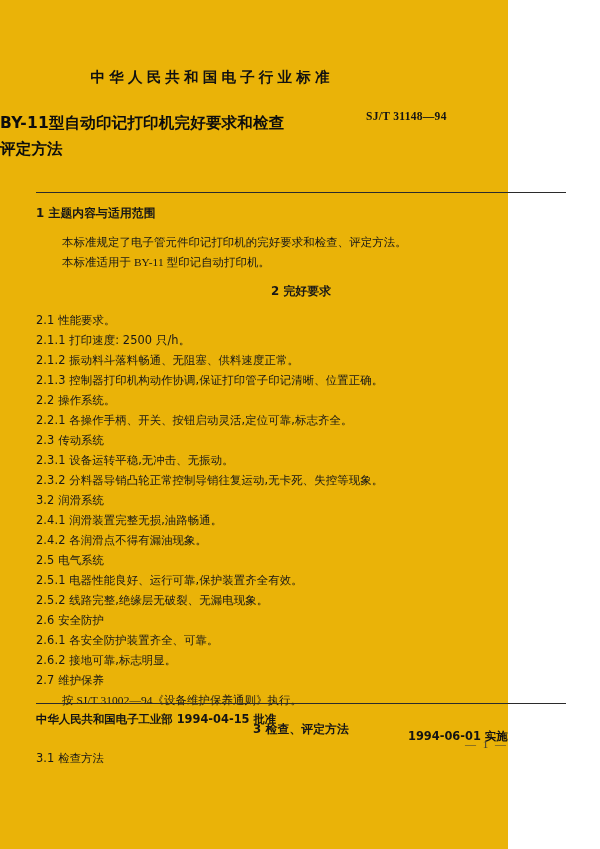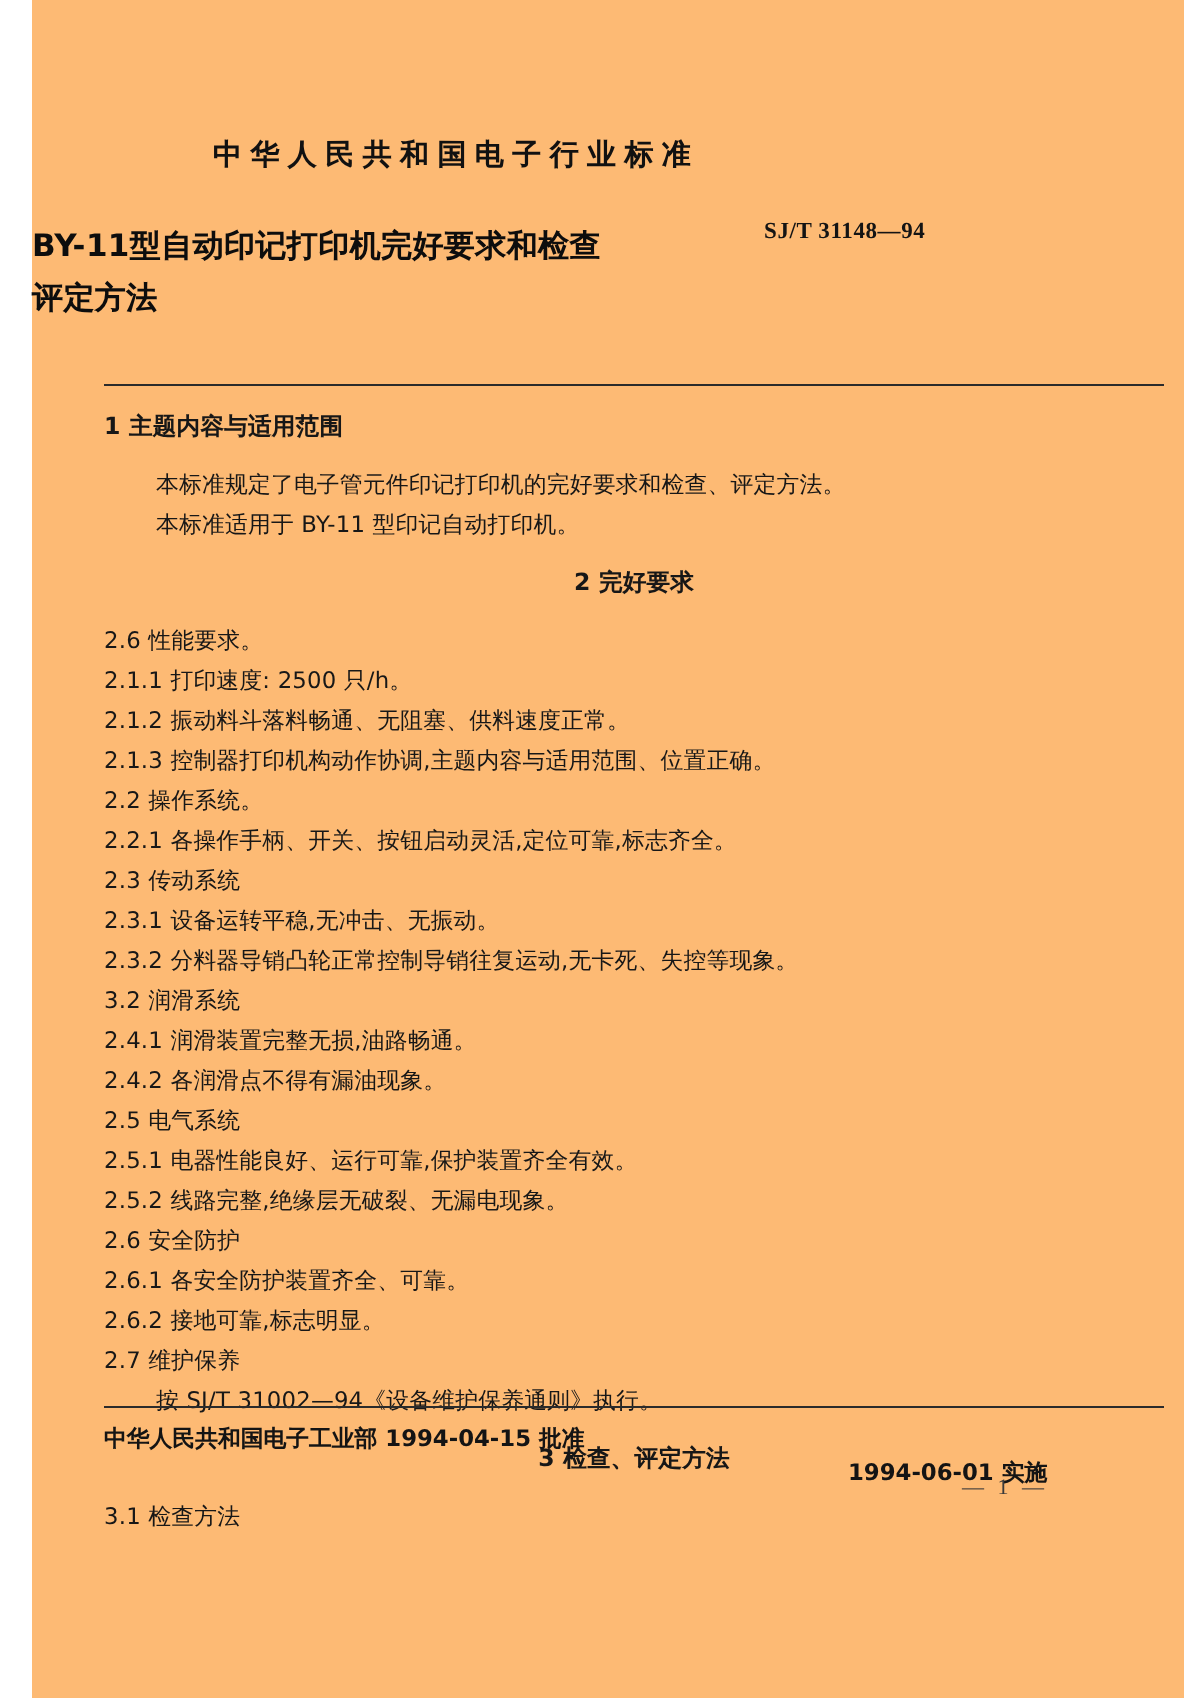--- a/index.html
+++ b/index.html
@@ -12,24 +12,23 @@
     height: 849px;
     position: relative;
     font-family: "Liberation Serif", "DejaVu Serif", serif;
     color: #1a1a1a;
     overflow: hidden;
   }
 
   .page {
     position: absolute;
     left: 0; top: 0;
-    width: 576px;
+    width: 508px;
     height: 849px;
-    background: #fdba74;
-    margin-left: 16px;
+    background: #eab308;
   }
 
   
   .doc-header {
     position: absolute;
     left: 0;
     top: 68px;
     width: 420px;
     text-align: center;
     font-family: "DejaVu Sans", "Liberation Sans", sans-serif;
@@ -93,21 +92,21 @@
     white-space: nowrap;
     color: #171717;
     letter-spacing: 0.1px;
   }
   .line.heading {
     font-weight: bold;
     font-size: 11.8px;
   }
   .line.gap-before { margin-top: 9px; text-align: center; }
   .line.gap-after  { margin-bottom: 9px; }
-  .line.indent { padding-left: 26px; }
+  .line.indent { padding-left: 26px; font-family: Liberation Serif, serif; }
 
   
   .footer-left {
     position: absolute;
     left: 36px;
     top: 712px;
     font-family: "DejaVu Sans", "Liberation Sans", sans-serif;
     font-weight: bold;
     font-size: 11.4px;
     color: #141414;
@@ -151,24 +150,24 @@
 
   <div class="std-number">SJ/T 31148—94</div>
 
   <div class="rule top-rule"></div>
 
   <div class="body-block" id="body-block">
       <div class="line heading gap-after">1  主题内容与适用范围</div>
       <div class="line indent">本标准规定了电子管元件印记打印机的完好要求和检查、评定方法。</div>
       <div class="line indent">本标准适用于 BY-11 型印记自动打印机。</div>
       <div class="line heading gap-before gap-after">2  完好要求</div>
-      <div class="line">2.6  性能要求。</div>
+      <div class="line">2.1  性能要求。</div>
       <div class="line">2.1.1  打印速度:  2500 只/h。</div>
       <div class="line">2.1.2  振动料斗落料畅通、无阻塞、供料速度正常。</div>
-      <div class="line">2.1.3  控制器打印机构动作协调,主题内容与适用范围、位置正确。</div>
+      <div class="line">2.1.3  控制器打印机构动作协调,保证打印管子印记清晰、位置正确。</div>
       <div class="line">2.2  操作系统。</div>
       <div class="line">2.2.1  各操作手柄、开关、按钮启动灵活,定位可靠,标志齐全。</div>
       <div class="line">2.3  传动系统</div>
       <div class="line">2.3.1  设备运转平稳,无冲击、无振动。</div>
       <div class="line">2.3.2  分料器导销凸轮正常控制导销往复运动,无卡死、失控等现象。</div>
       <div class="line">3.2  润滑系统</div>
       <div class="line">2.4.1  润滑装置完整无损,油路畅通。</div>
       <div class="line">2.4.2  各润滑点不得有漏油现象。</div>
       <div class="line">2.5  电气系统</div>
       <div class="line">2.5.1  电器性能良好、运行可靠,保护装置齐全有效。</div>

